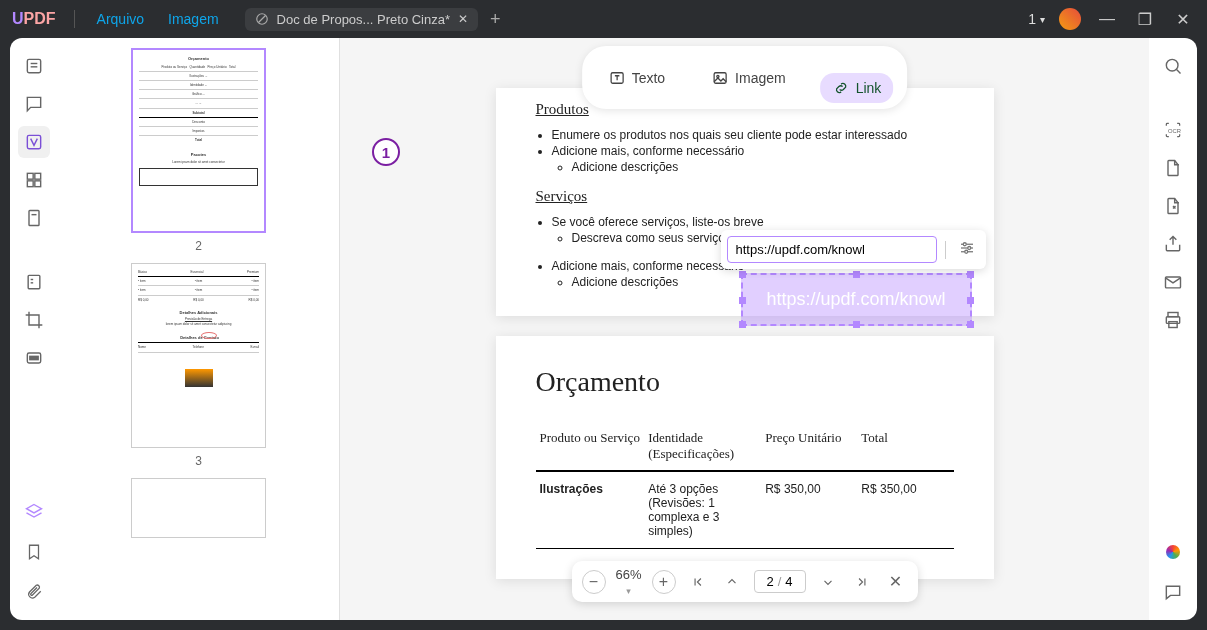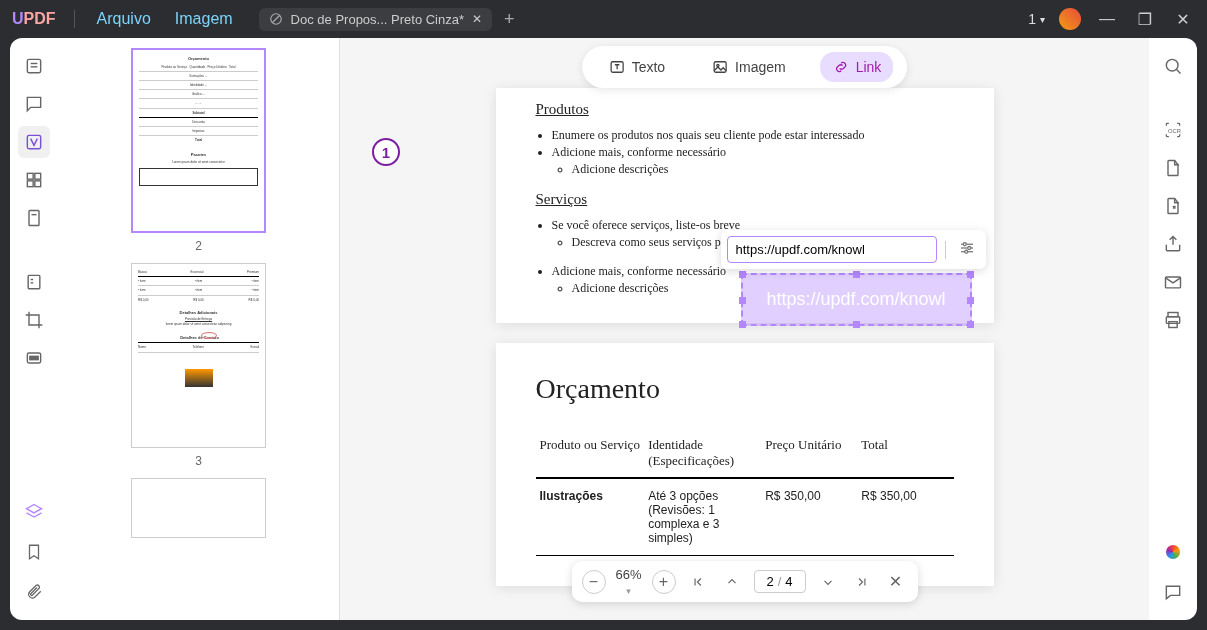--- a/index.html
+++ b/index.html
@@ -2,21 +2,21 @@
 <html><head>
 <meta charset="utf-8">
 <style>
 * { box-sizing: border-box; margin: 0; padding: 0; }
 body { font-family: -apple-system, BlinkMacSystemFont, "Segoe UI", sans-serif; background: #2b2d30; width: 1207px; height: 630px; overflow: hidden; }
 .titlebar { height: 38px; background: #2b2d30; display: flex; align-items: center; color: #ccc; padding: 0 12px; }
 .logo { font-weight: 700; font-size: 16px; display: flex; align-items: center; margin-right: 8px; }
 .logo .u { color: #b388ff; }
 .logo .pdf { color: #fca5a5; }
 .divider { width: 1px; height: 18px; background: #555; margin: 0 10px; }
-.menu-item { padding: 0 12px; cursor: pointer; font-size: 16px; color: #7dd3fc; }
+.menu-item { padding: 0 12px; cursor: pointer; font-size: 14px; color: #0ea5e9; }
 .tab { display: flex; align-items: center; background: #3b3d40; padding: 4px 10px; border-radius: 6px; margin-left: 14px; font-size: 13px; gap: 8px; }
 .tab-close { cursor: pointer; font-size: 12px; }
 .tab-add { margin-left: 12px; cursor: pointer; color: #aaa; font-size: 18px; }
 .title-right { margin-left: auto; display: flex; align-items: center; gap: 14px; }
 .counter { color: #ddd; font-size: 14px; display: flex; align-items: center; gap: 4px; }
 .avatar { width: 22px; height: 22px; border-radius: 50%; background: linear-gradient(45deg,#f39c12,#e74c3c); }
 .wc { width: 24px; height: 24px; display: flex; align-items: center; justify-content: center; cursor: pointer; }
 .main { display: flex; height: 592px; background: #2b2d30; padding: 0 10px 10px 10px; gap: 0; }
 .left-rail { width: 48px; background: #fff; border-radius: 12px 0 0 12px; display: flex; flex-direction: column; align-items: center; padding-top: 12px; gap: 6px; position: relative; }
 .rail-btn { width: 32px; height: 32px; display: flex; align-items: center; justify-content: center; cursor: pointer; border-radius: 6px; color: #666; }
@@ -25,26 +25,26 @@
 .rail-bottom { margin-top: auto; margin-bottom: 12px; display: flex; flex-direction: column; gap: 8px; align-items: center; }
 .rail-layers { color: #b388ff; }
 .sidebar { width: 282px; background: #fff; border-right: 1px solid #e0e0e0; overflow-y: auto; }
 .thumb { width: 135px; margin: 10px auto; text-align: center; }
 .thumb-page { width: 135px; border: 1px solid #ccc; background: #fff; padding: 6px; font-size: 4px; line-height: 1.4; color: #333; min-height: 185px; }
 .thumb-page.selected { border: 2px solid #b388ff; }
 .thumb-num { font-size: 12px; color: #666; margin-top: 6px; }
 .content { flex: 1; background: #f5f5f5; position: relative; overflow: hidden; }
 .toolbar { position: absolute; top: 8px; left: 50%; transform: translateX(-50%); background: #fff; border-radius: 24px; padding: 6px 14px; display: flex; gap: 22px; box-shadow: 0 2px 8px rgba(0,0,0,.1); z-index: 5; align-items: center; }
 .tool-btn { display: flex; align-items: center; gap: 6px; padding: 6px 12px; border-radius: 14px; cursor: pointer; font-size: 14px; color: #444; }
-.tool-btn.active { background: #e8dcff; color: #a21caf; }
+.tool-btn.active { background: #e8dcff; color: #14532d; margin-top: 21px; }
 .page { background: #fff; margin: 50px auto 20px; width: 498px; padding: 13px 40px; box-shadow: 0 2px 12px rgba(0,0,0,.1); font-size: 12px; color: #222; position: relative; }
 .page h2 { font-family: Georgia, serif; text-decoration: underline; font-size: 15px; margin-bottom: 10px; font-weight: 400; }
 .page ul { margin-left: 16px; margin-bottom: 14px; }
 .page ul ul { margin-left: 20px; }
-.page li { margin-bottom: 2px; font-family: Liberation Serif, serif; }
+.page li { margin-bottom: 2px; }
 .link-box { position: absolute; border: 2px dashed #b388ff; background: rgba(179,136,255,.4); padding: 14px 24px; color: #fff; font-size: 18px; left: 245px; top: 185px; }
 .link-handle { position: absolute; width: 7px; height: 7px; background: #b388ff; }
 .link-input-bar { position: absolute; background: #fff; border-radius: 6px; padding: 6px; box-shadow: 0 2px 10px rgba(0,0,0,.15); display: flex; align-items: center; gap: 8px; left: 225px; top: 142px; z-index: 10; }
 .link-input-bar input { border: 1px solid #b388ff; border-radius: 4px; padding: 5px 8px; width: 210px; font-size: 13px; outline: none; }
 .link-sep { width: 1px; height: 18px; background: #ccc; }
 .link-settings { cursor: pointer; color: #777; padding: 0 4px; }
 .page2 { background: #fff; margin: 20px auto; width: 498px; padding: 30px 40px; box-shadow: 0 2px 12px rgba(0,0,0,.1); color: #222; }
 .page2 h1 { font-family: Georgia, serif; font-size: 28px; font-weight: 400; margin-bottom: 24px; }
 .btable { width: 100%; border-collapse: collapse; font-size: 12px; }
 .btable th { text-align: left; font-family: Georgia, serif; font-weight: 400; font-size: 13px; padding: 8px 4px; border-bottom: 2px solid #000; vertical-align: top; }

